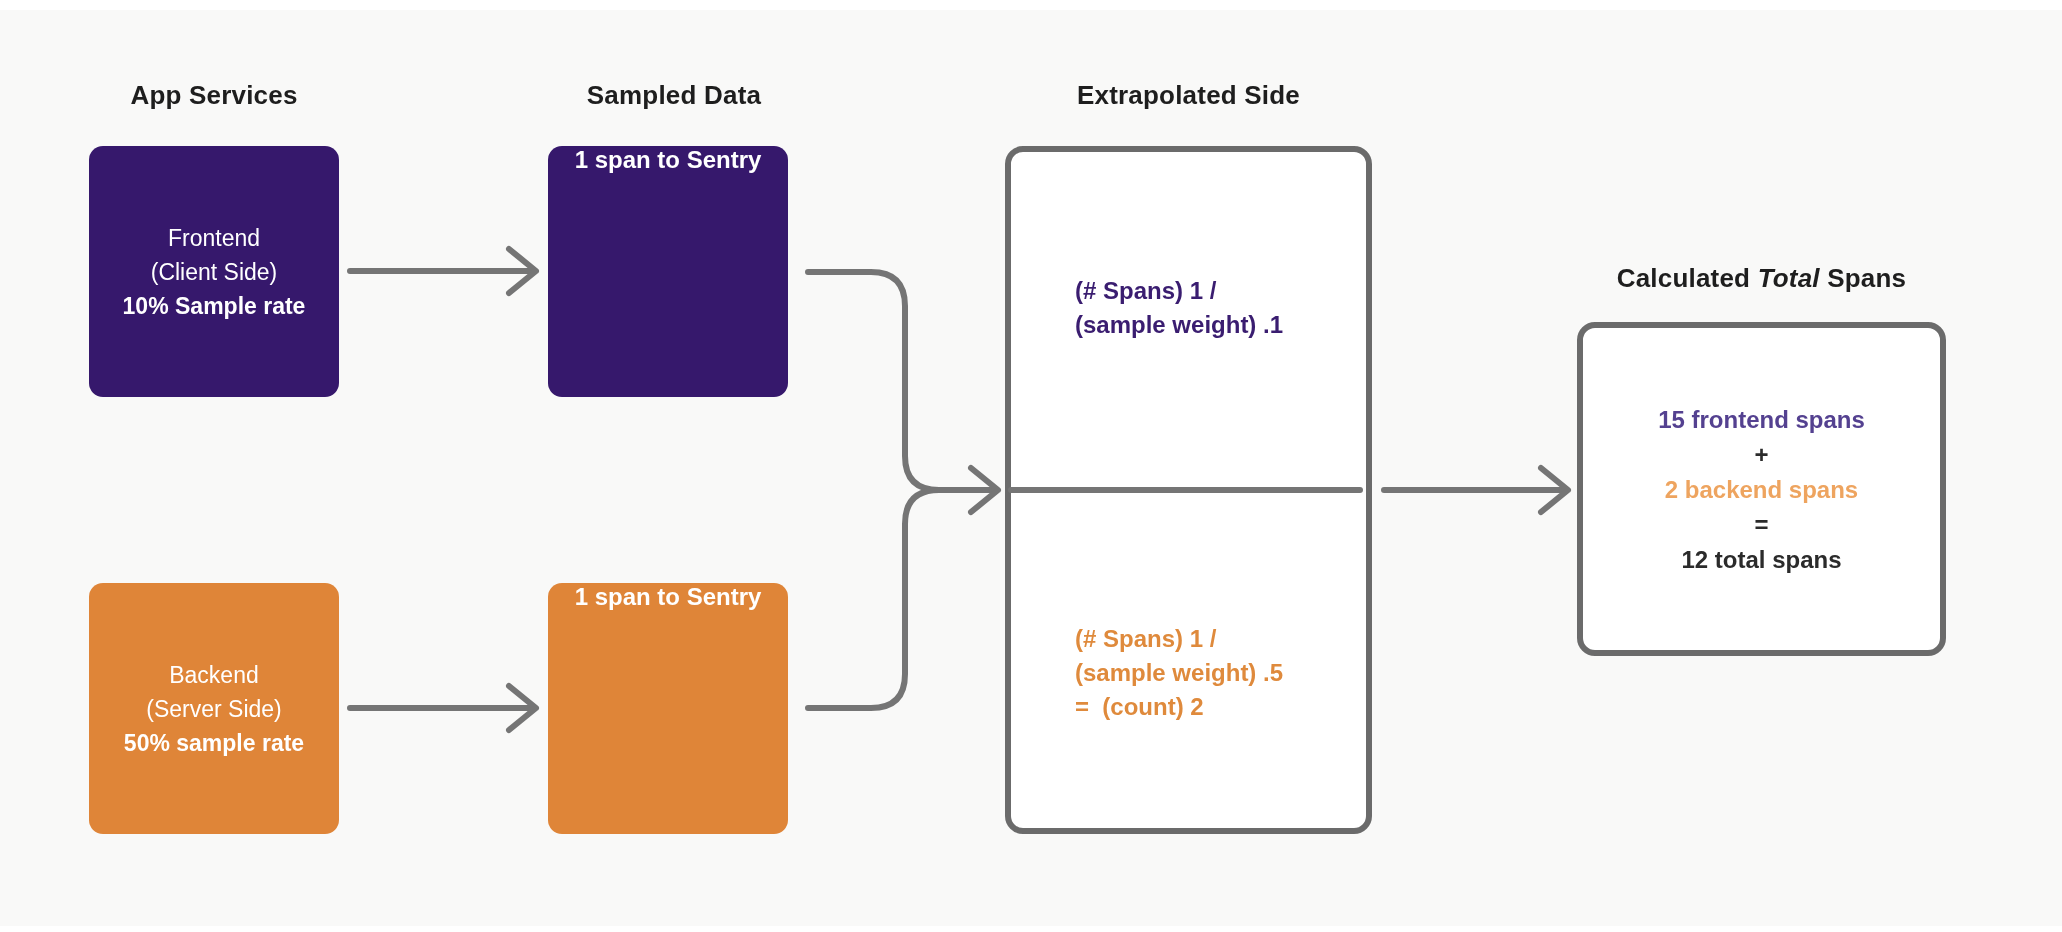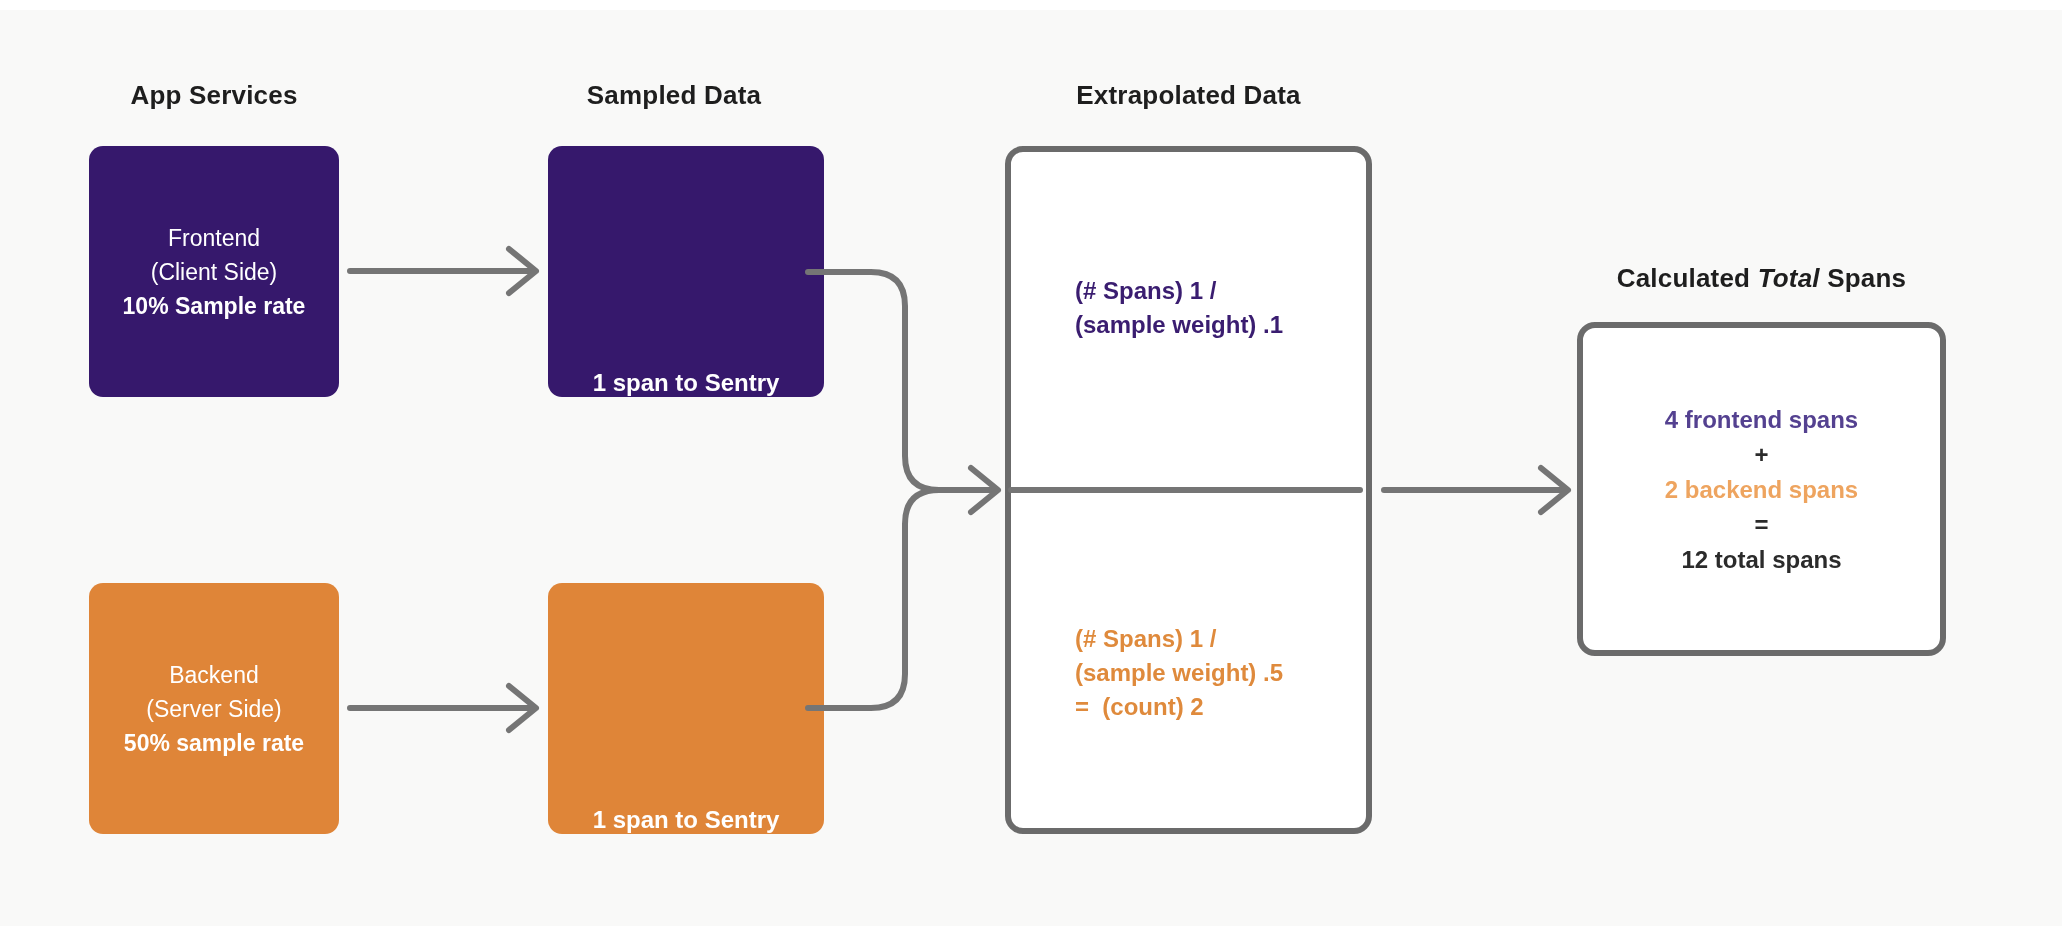--- a/index.html
+++ b/index.html
@@ -24,22 +24,22 @@
   .hdr-calculated{left:1577px; top:263px; width:369px;}
   .hdr-calculated .ital{font-style:italic;}
 
   .service-box{position:absolute; width:250px; height:251px; border-radius:14px;
     display:flex; flex-direction:column; align-items:center; justify-content:center;
     color:#fff; font-size:23px; line-height:34px; text-align:left;}
   .service-box .strong{font-weight:700;}
   .box-frontend{left:89px; top:146px; background:var(--purple);}
   .box-backend{left:89px; top:583px; background:var(--orange);}
 
-  .sampled-box{position:absolute; left:548px; width:276px; height:251px; border-radius:14px;
-    display:flex; align-items:flex-end; justify-content:center;
+  .sampled-box{position:absolute; left:548px; width:240px; height:251px; border-radius:14px;
+    display:flex; align-items:flex-start; justify-content:center;
     color:#fff; font-size:24px; font-weight:700;}
   .sampled-frontend{top:146px; background:var(--purple);}
   .sampled-backend{top:583px; background:var(--orange);}
 
   .extrapolated-box{position:absolute; left:1005px; top:146px; width:367px; height:688px;
     background:var(--panel-bg); border:6px solid var(--border-gray); border-radius:18px;
     box-sizing:border-box; display:flex; flex-direction:column;}
   .ex-half{flex:1; display:flex; flex-direction:column; justify-content:center;
     padding-left:64px; font-size:24px; font-weight:700; line-height:34px;}
   .ex-top{color:var(--purple-text); padding-bottom:24px;}
@@ -57,21 +57,21 @@
 </style>
 </head>
 <body>
 
 <div class="stage">
   <div class="edge-strip top"></div>
   <div class="edge-strip bottom"></div>
 
   <div class="col-header hdr-app">App Services</div>
   <div class="col-header hdr-sampled">Sampled Data</div>
-  <div class="col-header hdr-extrapolated">Extrapolated Data</div>
+  <div class="col-header hdr-extrapolated">Extrapolated Side</div>
   <div class="col-header hdr-calculated">
     <span>Calculated</span>
     <span class="ital">Total</span>
     <span>Spans</span>
   </div>
 
   <div class="service-box box-frontend">
     <div>Frontend</div>
     <div>(Client Side)</div>
     <div class="strong">10% Sample rate</div>
@@ -95,21 +95,21 @@
       <div>(sample weight) .1</div>
     </div>
     <div class="ex-half ex-bottom">
       <div>(# Spans) 1 /</div>
       <div>(sample weight) .5</div>
       <div>=&nbsp; (count) 2</div>
     </div>
   </div>
 
   <div class="calc-box">
-    <div class="calc-frontend">4 frontend spans</div>
+    <div class="calc-frontend">15 frontend spans</div>
     <div>+</div>
     <div class="calc-backend">2 backend spans</div>
     <div>=</div>
     <div>12 total spans</div>
   </div>
 
   <svg class="flow" width="2062" height="932" viewBox="0 0 2062 932">
 
     <path class="flow-line" d="M350 271 H532"></path>
     <polyline class="flow-line" points="509,249 536,271 509,293"></polyline>

